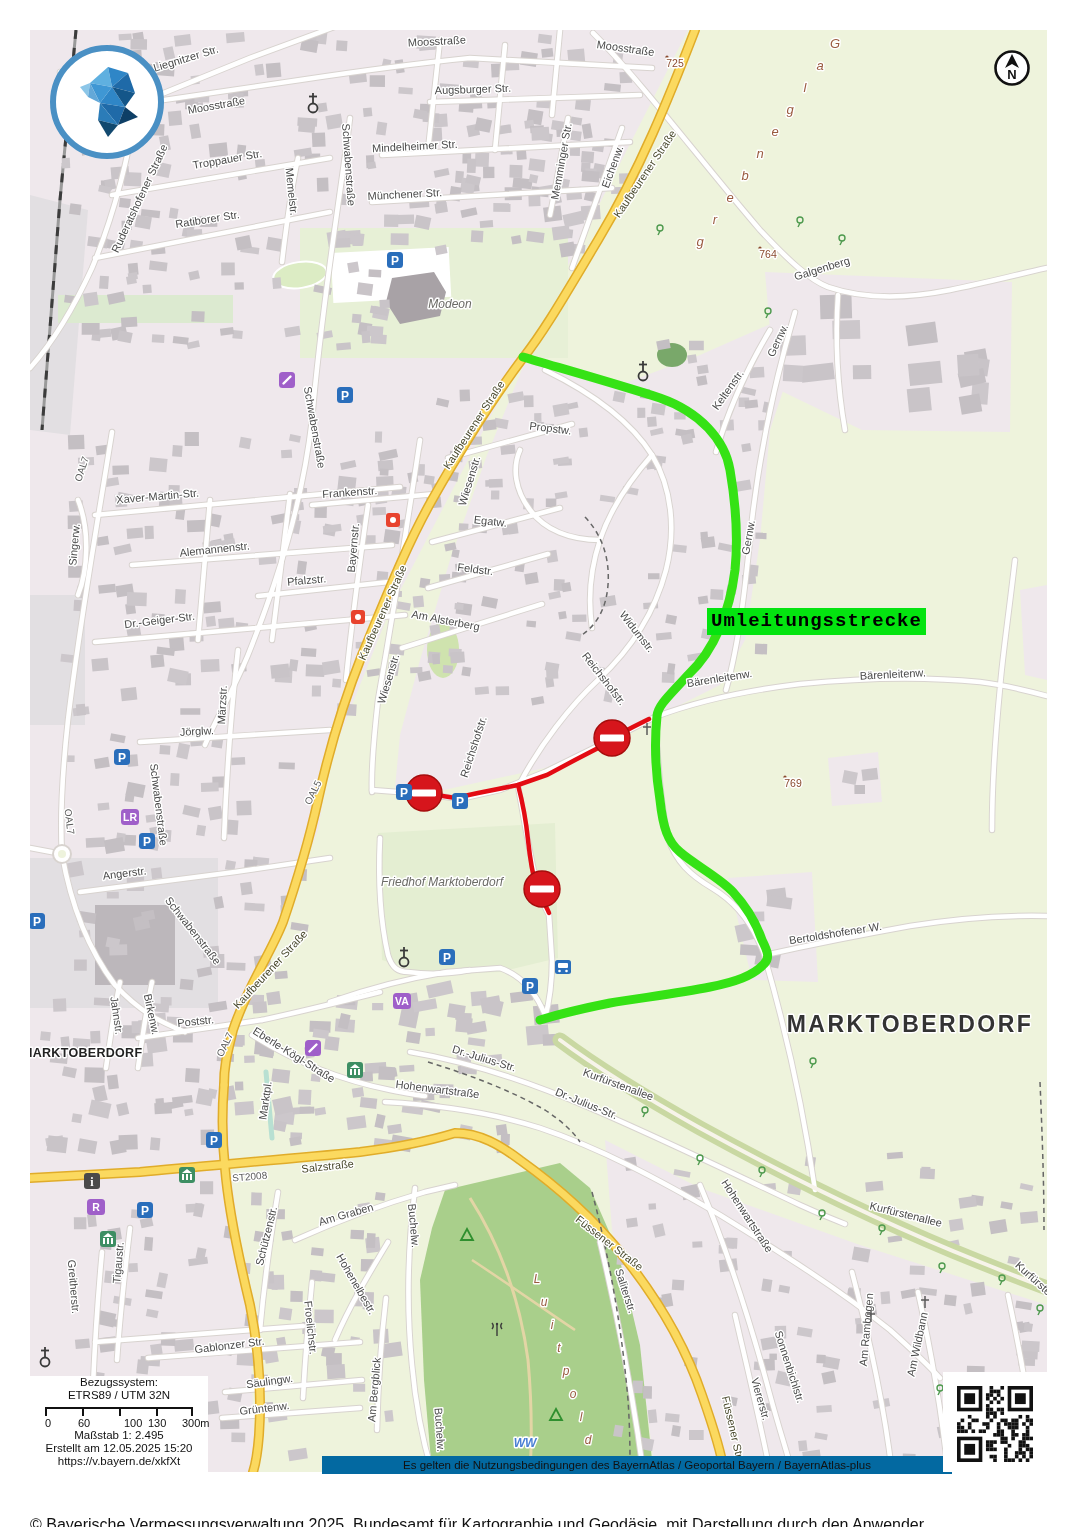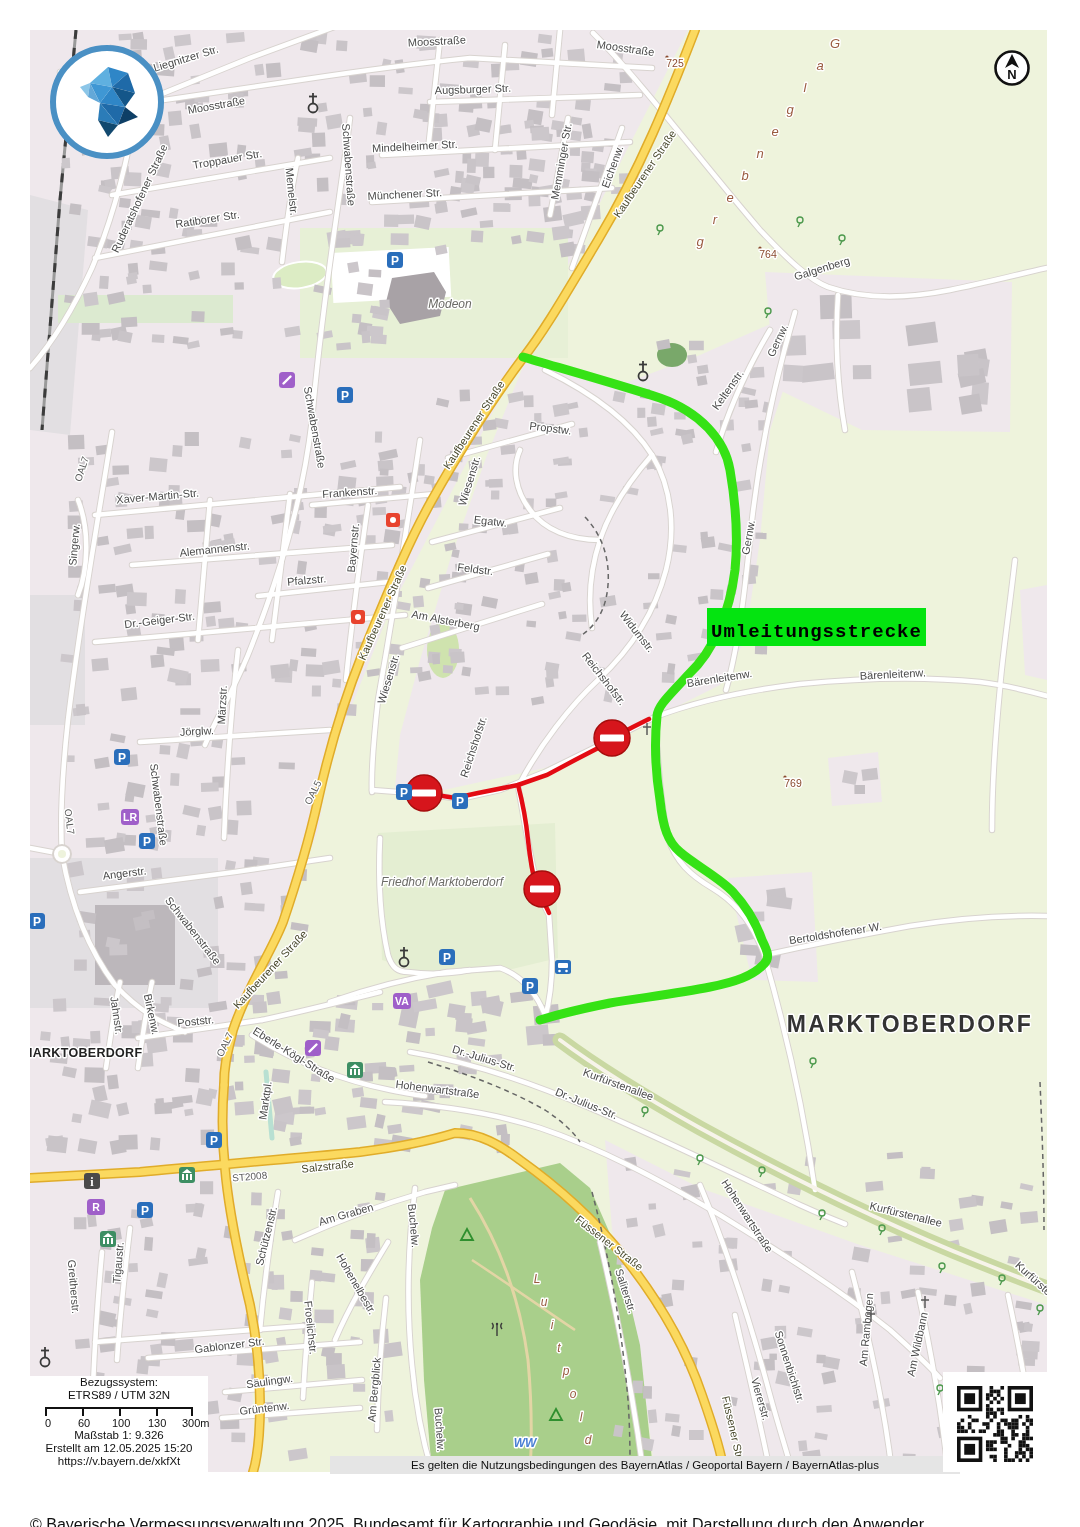--- a/index.html
+++ b/index.html
@@ -3,32 +3,32 @@
 <meta charset="utf-8">
 <style>
   html,body{margin:0;padding:0;background:#fff;}
   #page{position:relative;width:1080px;height:1527px;background:#ffffff;overflow:hidden;
         font-family:"Liberation Sans",sans-serif;}
   #map-wrap{position:absolute;left:30px;top:30px;width:1017px;height:1442px;background:#efe8ec;}
   #map-svg{position:absolute;left:0;top:0;}
   
   #logo{position:absolute;left:48px;top:43px;width:118px;height:118px;}
   #compass{position:absolute;left:992px;top:48px;width:40px;height:40px;}
-  #detour-label{position:absolute;left:707px;top:608px;height:23px;padding:13px 4px 2px 4px;
+  #detour-label{position:absolute;left:707px;top:608px;height:23px;padding:2px 4px 2px 4px;
      background:#04e410;color:#000;font-family:"Liberation Mono",monospace;
      font-weight:bold;font-size:19px;letter-spacing:1px;line-height:23px;white-space:nowrap;}
   #scale-box{position:absolute;left:30px;top:1376px;width:178px;height:96px;background:#ffffff;
      font-size:11.5px;color:#111;text-align:center;line-height:13px;}
   #scale-box .row{margin-top:0;}
   #bar{position:relative;height:8px;margin:5px 15px 0 15px;border-top:2px solid #111;}
   #bar .tick{position:absolute;top:0;width:2px;height:7px;background:#111;}
   #tick-labels{position:relative;height:12px;margin:0 4px;}
   #tick-labels span{position:absolute;top:0;font-size:11px;}
-  #terms-box{position:absolute;left:322px;top:1456px;width:630px;height:18px;background:#e5e5e5;
-     font-size:11.5px;color:#111;text-align:center;line-height:18px;white-space:nowrap;margin-left:8px;}
+  #terms-box{position:absolute;left:322px;top:1456px;width:630px;height:18px;background:#0369a1;
+     font-size:11.5px;color:#111;text-align:center;line-height:18px;white-space:nowrap;}
   #copyright{position:absolute;left:30px;top:1516px;width:900px;font-size:16px;color:#111;
      white-space:nowrap;}
   #qr-box{position:absolute;left:943px;top:1372px;width:104px;height:100px;background:#fff;}
   #qr{position:absolute;left:14px;top:14px;}
 </style>
 </head>
 <body>
 
 <div id="page">
 
@@ -1453,25 +1453,25 @@
     <div id="bar">
       <div class="tick" style="left:0%"></div>
       <div class="tick" style="left:25%"></div>
       <div class="tick" style="left:50%"></div>
       <div class="tick" style="left:75%"></div>
       <div class="tick" style="left:100%;margin-left:-2px"></div>
     </div>
     <div id="tick-labels">
       <span style="left:11px">0</span>
       <span style="left:44px">60</span>
-      <span style="left:78px">100</span>
+      <span style="left:90px">100</span>
       <span style="left:114px">130</span>
       <span style="left:148px">300m</span>
     </div>
-    <div class="row">Maßstab 1: 9.326</div>
+    <div class="row">Maßstab 1: 2.495</div>
     <div class="row">Erstellt am 12.05.2025 15:20</div>
     <div class="row">https://v.bayern.de/xkfXt</div>
   </div>
 
   <div id="terms-box">Es gelten die Nutzungsbedingungen des BayernAtlas / Geoportal Bayern / BayernAtlas-plus</div>
   <div id="copyright">© Bayerische Vermessungsverwaltung 2025, Bundesamt für Kartographie und Geodäsie, mit Darstellung durch den Anwender</div>
 
   <div id="qr-box">
     <svg id="qr" width="76" height="76" viewBox="0 0 21 21">
         <rect x="9" y="0" width="1" height="1" fill="#111"></rect>

